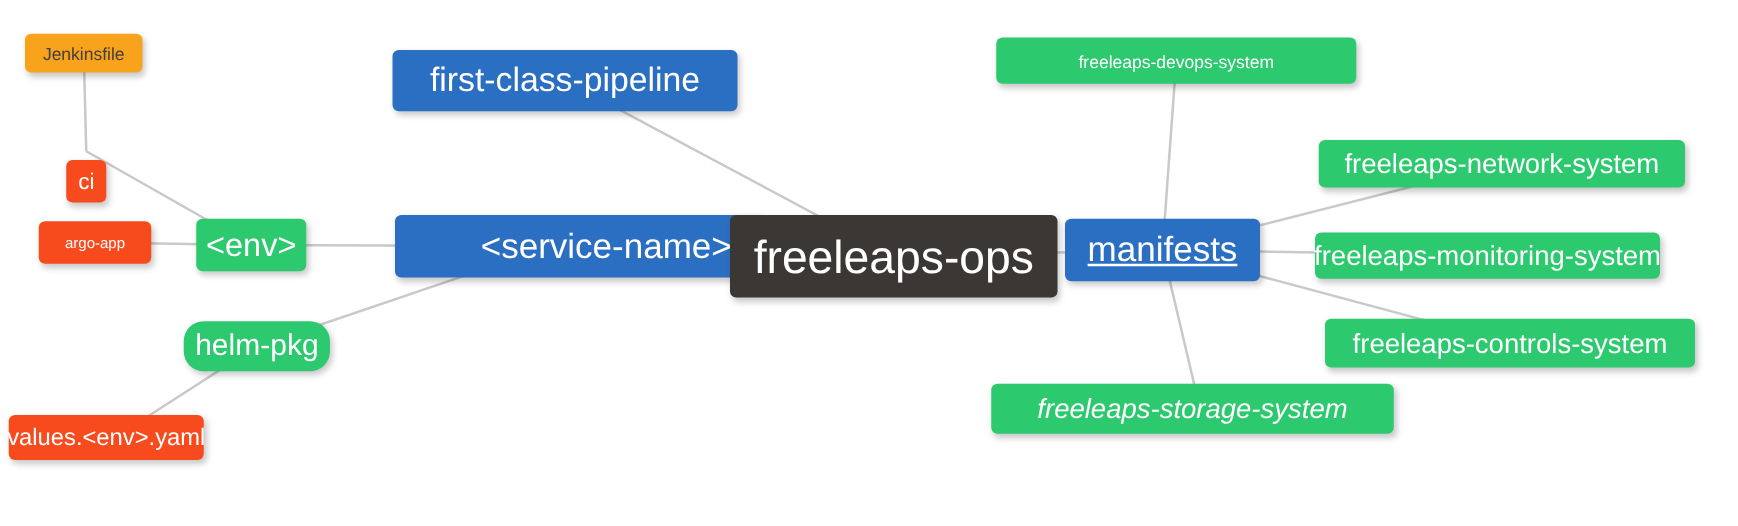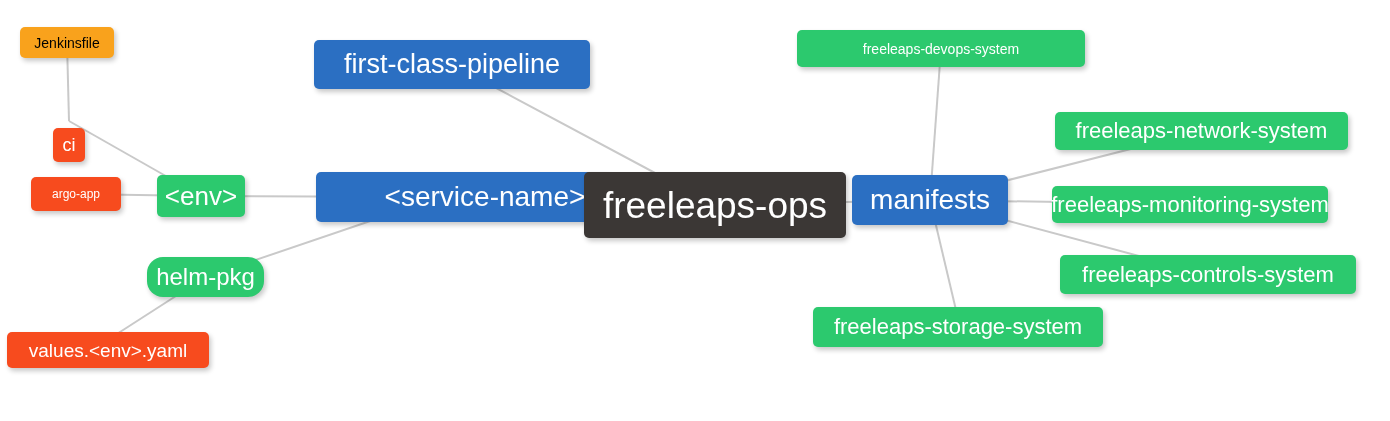--- a/index.html
+++ b/index.html
@@ -35,30 +35,30 @@
     cursor: pointer;
     line-height: 1;
     user-select: none;
   }
   
   #n-jenkinsfile        { left: 20px;   top: 27px;  width: 94px;  height: 31px; font-size: 14px; }
   #n-ci                 { left: 53px;   top: 104px; width: 32px;  height: 34px; font-size: 18px; }
   #n-argo_app           { left: 31px;   top: 177px; width: 90px;  height: 34px; font-size: 12px; }
   #n-env                { left: 157px;  top: 175px; width: 88px;  height: 42px; font-size: 26px; }
   #n-helm_pkg           { left: 147px;  top: 257px; width: 117px; height: 40px; font-size: 24px; }
-  #n-values_env_yaml    { left: 7px;    top: 332px; width: 202px; height: 36px; font-size: 19px; }
+  #n-values_env_yaml    { left: 7px;    top: 332px; width: 156px; height: 36px; font-size: 19px; }
   #n-first_class_pipeline { left: 314px; top: 40px;  width: 276px; height: 49px; font-size: 27px; }
   #n-service_name       { left: 316px;  top: 172px; width: 250px; height: 50px; font-size: 28px; padding-left: 44px; }
   #n-freeleaps_ops      { left: 584px;  top: 172px; width: 262px; height: 66px; font-size: 37px; }
-  #n-manifests          { left: 852px;  top: 175px; width: 156px; height: 50px; font-size: 28px; }
+  #n-manifests          { left: 852px;  top: 175px; width: 156px; height: 50px; font-size: 28px; text-decoration: underline; }
   #n-devops_system      { left: 797px;  top: 30px;  width: 288px; height: 37px; font-size: 14px; }
   #n-network_system     { left: 1055px; top: 112px; width: 293px; height: 38px; font-size: 22px; }
   #n-monitoring_system  { left: 1052px; top: 186px; width: 276px; height: 37px; font-size: 22px; }
   #n-controls_system    { left: 1060px; top: 255px; width: 296px; height: 39px; font-size: 22px; }
-  #n-storage_system     { left: 813px;  top: 307px; width: 290px; height: 40px; font-size: 22px; }
+  #n-storage_system     { left: 793px;  top: 307px; width: 322px; height: 40px; font-size: 22px; font-style: italic; }
 </style>
 </head>
 <body>
 
 <div class="canvas">
   <svg id="edges" viewBox="0 0 1390 421" xmlns="http://www.w3.org/2000/svg">
       <line x1="67" y1="42.5" x2="69" y2="121" stroke="#c9c9c9" stroke-width="2"></line>
       <line x1="69" y1="121" x2="201" y2="196" stroke="#c9c9c9" stroke-width="2"></line>
       <line x1="76" y1="194" x2="201" y2="196" stroke="#c9c9c9" stroke-width="2"></line>
       <line x1="201" y1="196" x2="441" y2="197" stroke="#c9c9c9" stroke-width="2"></line>
@@ -67,21 +67,21 @@
       <line x1="452" y1="64.5" x2="715" y2="205" stroke="#c9c9c9" stroke-width="2"></line>
       <line x1="441" y1="197" x2="715" y2="205" stroke="#c9c9c9" stroke-width="2"></line>
       <line x1="715" y1="205" x2="930" y2="200" stroke="#c9c9c9" stroke-width="2"></line>
       <line x1="930" y1="200" x2="941" y2="48.5" stroke="#c9c9c9" stroke-width="2"></line>
       <line x1="930" y1="200" x2="1201.5" y2="131" stroke="#c9c9c9" stroke-width="2"></line>
       <line x1="930" y1="200" x2="1214.5" y2="204.5" stroke="#c9c9c9" stroke-width="2"></line>
       <line x1="930" y1="200" x2="1208" y2="274.5" stroke="#c9c9c9" stroke-width="2"></line>
       <line x1="930" y1="200" x2="960" y2="327" stroke="#c9c9c9" stroke-width="2"></line>
     </svg>
 
-  <div class="node" id="n-jenkinsfile" style="background: rgb(249, 162, 28); color: #000000;">Jenkinsfile</div>
+  <div class="node" id="n-jenkinsfile" style="background: rgb(249, 162, 28); color: #404040;">Jenkinsfile</div>
 
   <div class="node" id="n-ci" style="background: rgb(247, 75, 30); color: rgb(255, 255, 255); margin-top: 24px;">ci</div>
 
   <div class="node" id="n-argo_app" style="background: rgb(247, 75, 30); color: rgb(255, 255, 255);">argo-app</div>
 
   <div class="node" id="n-env" style="background: rgb(44, 201, 110); color: rgb(255, 255, 255);">&lt;env&gt;</div>
 
   <div class="node" id="n-helm_pkg" style="background: rgb(44, 201, 110); color: rgb(255, 255, 255); border-radius: 16px;">helm-pkg</div>
 
   <div class="node" id="n-values_env_yaml" style="background: rgb(247, 75, 30); color: rgb(255, 255, 255);">values.&lt;env&gt;.yaml</div>

